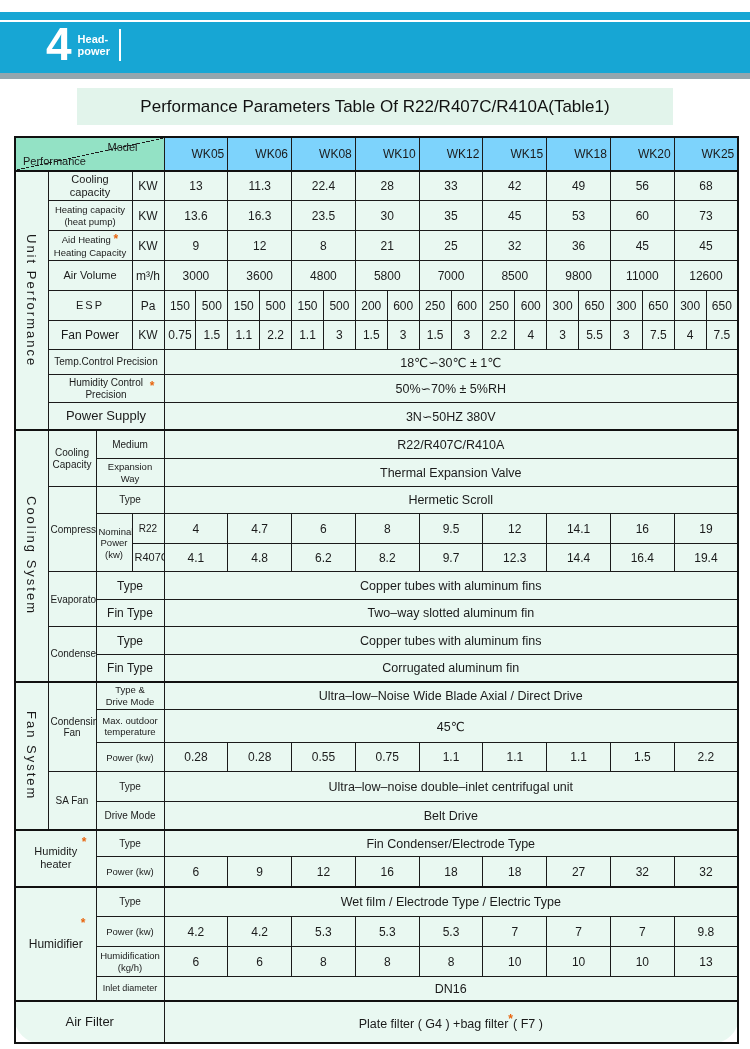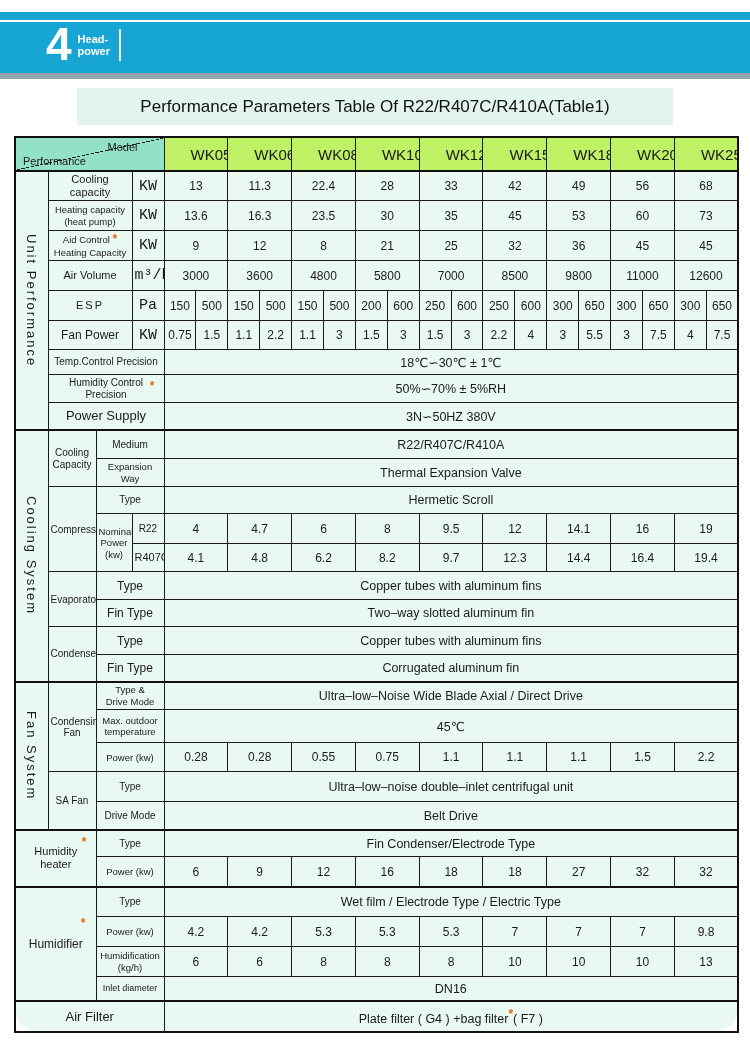--- a/index.html
+++ b/index.html
@@ -26,29 +26,29 @@
   table { border:2px solid #111; }
   tr.sec > td { border-top:2px solid #111; }
 
   .corner {
     background-color:#93e2c5;
     background-image:linear-gradient(to bottom right, rgba(0,0,0,0) 49.5%, #1b1b1b 49.5%, #1b1b1b 50.6%, rgba(0,0,0,0) 50.6%);
     position:relative; height:34px;
   }
   .corner .c-top { position:absolute; top:3px; right:26px; font-size:11px; }
   .corner .c-bottom { position:absolute; bottom:3px; left:7px; font-size:11px; }
-  .model { background:#bef264; font-size:15px;padding-left:26px; }
+  .model { background:#7dd3fc; font-size:12px;padding-left:26px; }
 
   .vlabel { writing-mode:vertical-rl; font-size:13px; letter-spacing:2px; padding:4px 0; }
   .gl { font-size:10px; line-height:1.15; }
   .gl2 { font-size:9.5px; line-height:1.2; }
   .rl { font-size:11px; line-height:1.2; }
   .rl-2line { font-size:9.5px; line-height:1.25; }
   .rl-big { font-size:13px;text-align:center; }
-  .unit { font-size:15px;font-family:Liberation Mono, monospace; }
+  .unit { font-size:12px; }
   .val { font-size:12px; }
   .fullval { font-size:12.5px; }
   .star { color:#e8650f; font-weight:bold; font-size:12px; }
   .star-corner { position:absolute; top:4px; right:9px; }
   .pos-rel { position:relative; }
   .esp-half { padding:1px 0; }
 </style>
 </head>
 <body>
 
@@ -137,21 +137,21 @@
     <td colspan="2" class="val">23.5</td>
     <td colspan="2" class="val">30</td>
     <td colspan="2" class="val">35</td>
     <td colspan="2" class="val">45</td>
     <td colspan="2" class="val">53</td>
     <td colspan="2" class="val">60</td>
     <td colspan="2" class="val">73</td>
   </tr>
   <tr style="height:30px">
     <td colspan="2" class="rl-2line">
-      <span>Aid Control</span>
+      <span>Aid Heating</span>
       <span class="star">*</span><br>
       <span>Heating Capacity</span>
     </td>
     <td class="unit">KW</td>
     <td colspan="2" class="val">9</td>
     <td colspan="2" class="val">12</td>
     <td colspan="2" class="val">8</td>
     <td colspan="2" class="val">21</td>
     <td colspan="2" class="val">25</td>
     <td colspan="2" class="val">32</td>
@@ -386,20 +386,20 @@
     <td colspan="2" class="val">10</td>
     <td colspan="2" class="val">10</td>
     <td colspan="2" class="val">10</td>
     <td colspan="2" class="val">13</td>
   </tr>
   <tr style="height:24px">
     <td colspan="2" class="rl" style="font-size:9px">Inlet diameter</td>
     <td colspan="18" class="fullval">DN16</td>
   </tr>
 
-  <tr class="sec" style="height:31px">
+  <tr class="sec" style="height:42px">
     <td colspan="4" class="rl rl-big">Air Filter</td>
     <td colspan="18" class="fullval">
       <span>Plate filter ( G4 ) +bag filter</span><sup class="star">*</sup><span>( F7 )</span>
     </td>
   </tr>
 </tbody>
   </table>
 
 </body></html>

